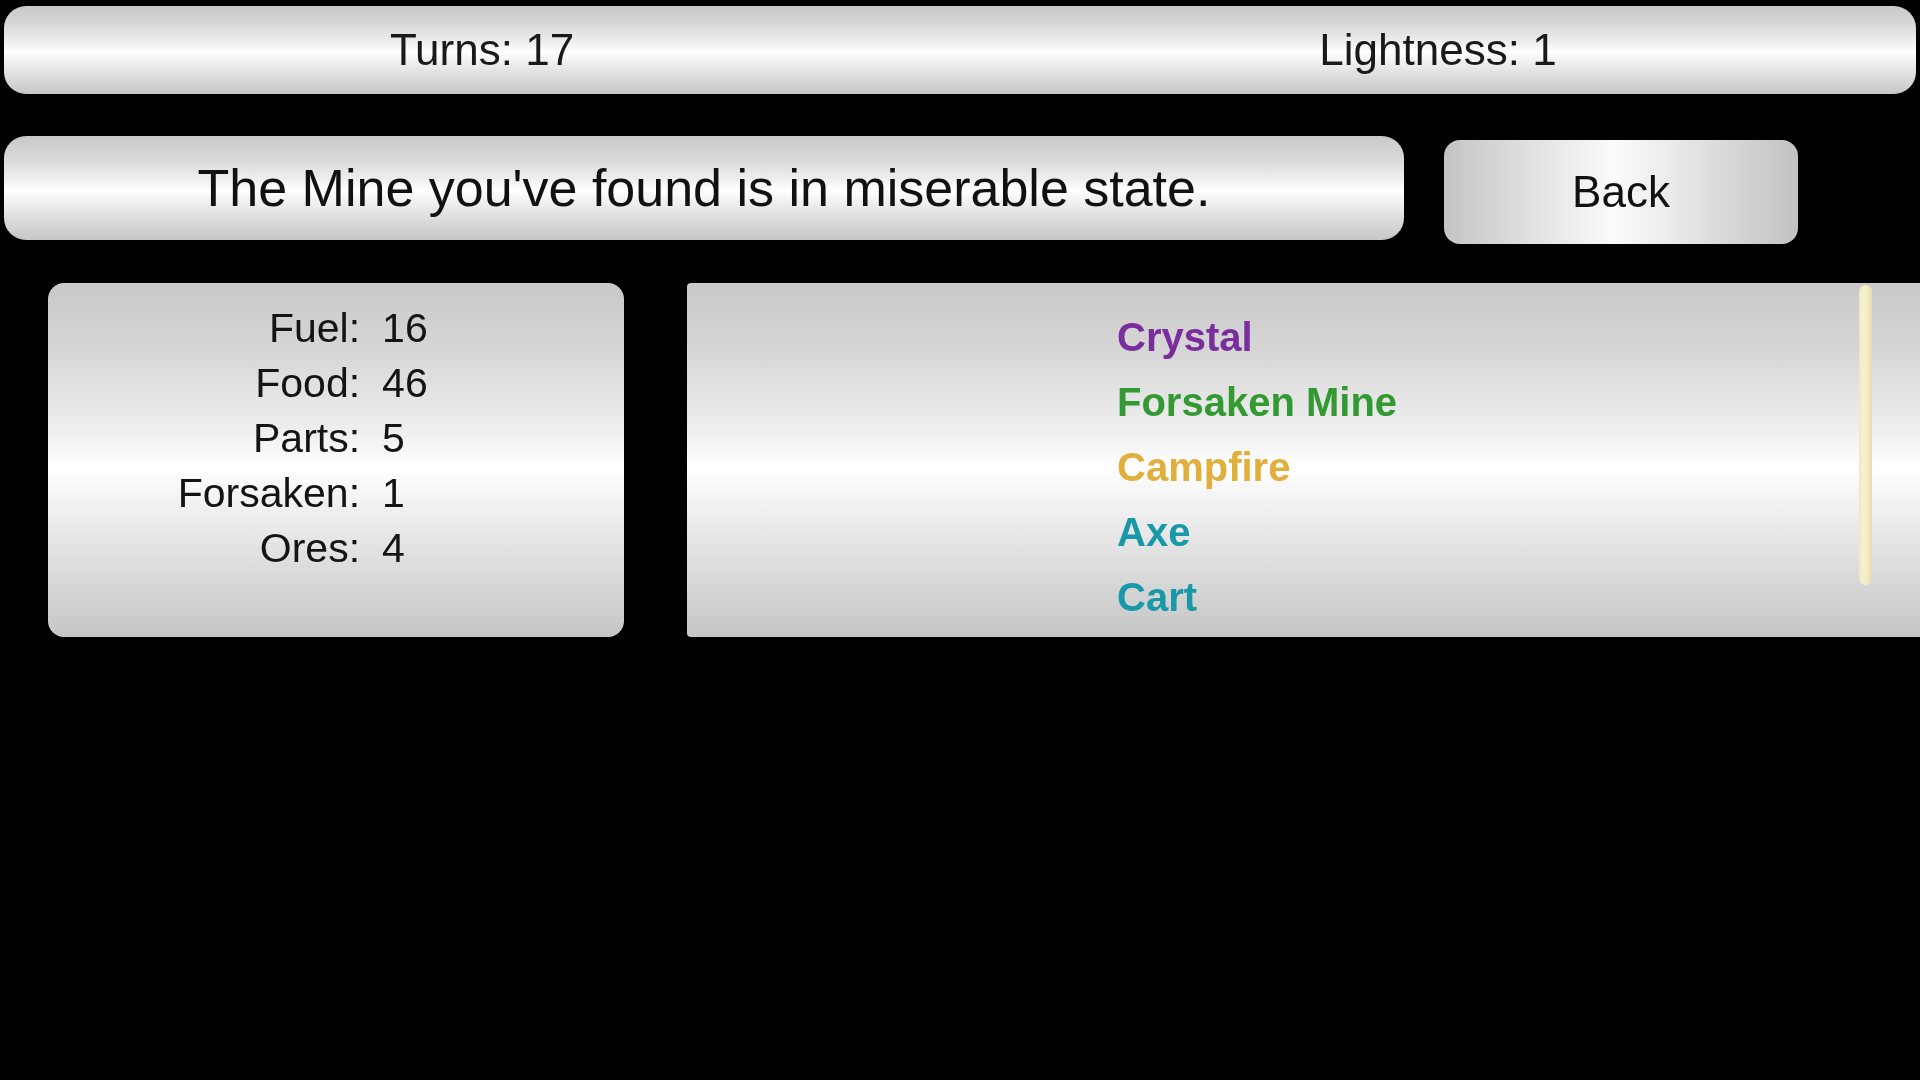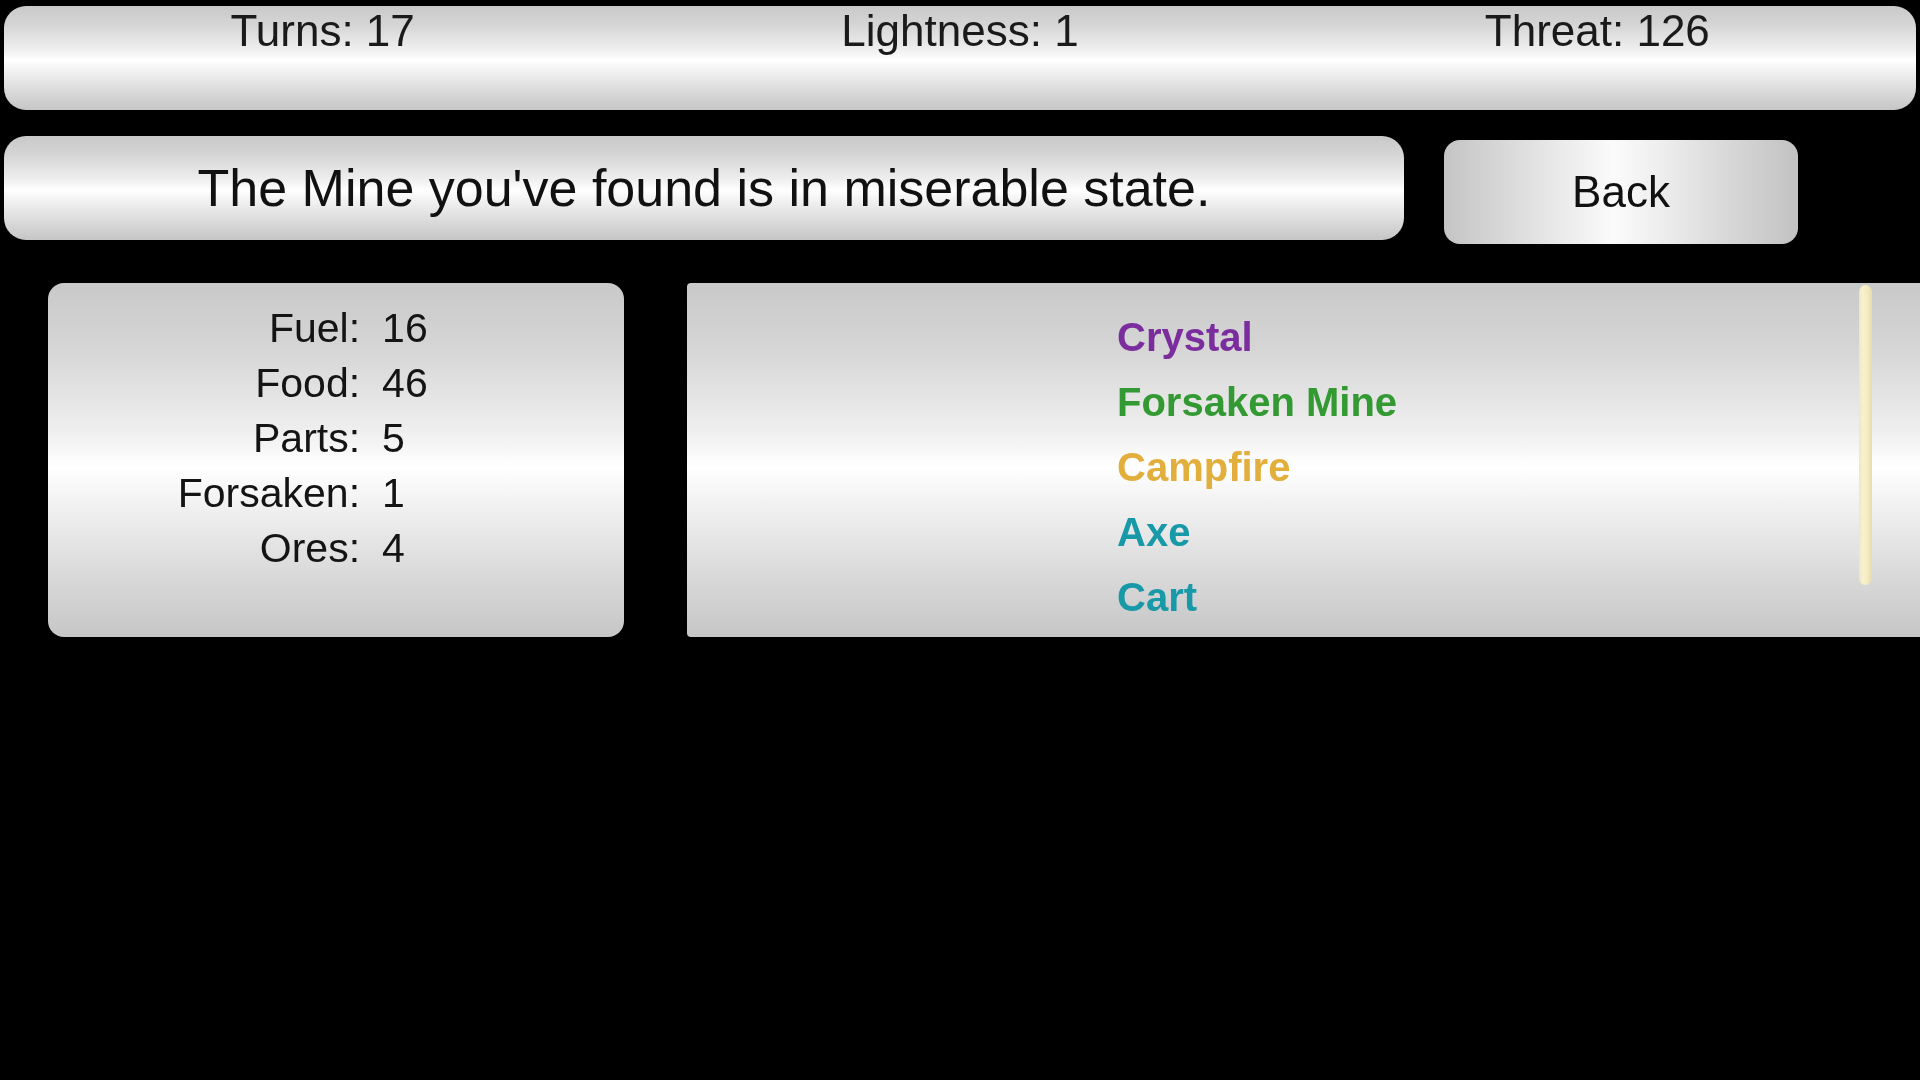--- a/index.html
+++ b/index.html
@@ -28,24 +28,24 @@
         #dadada 82%,
         #c6c6c6 100%);
     border-radius: 14px;
   }
 
   
   #status-bar {
     left: 4px;
     top: 6px;
     width: 1912px;
-    height: 104px;
+    height: 88px;
     border-radius: 22px;
     display: flex;
-    align-items: flex-start;
+    align-items: center;
   }
   .status-cell {
     flex: 1 1 0;
     text-align: center;
     font-size: 44px;
     color: #1a1a1a;
     white-space: nowrap;
   }
 
   
@@ -168,21 +168,20 @@
         #e6dcae 100%);
     cursor: pointer;
   }
 </style>
 </head>
 <body>
 
 <div class="panel" id="status-bar">
   <div class="status-cell">Turns: 17</div>
   <div class="status-cell">Lightness: 1</div>
-  <div class="status-cell">Threat: 126</div>
 </div>
 
 <div class="panel" id="message-bar">
   <span id="message-text">The Mine you've found is in miserable state.</span>
 </div>
 
 <div class="panel" id="back-button">
   <span id="back-button-label">Back</span>
 </div>
 

